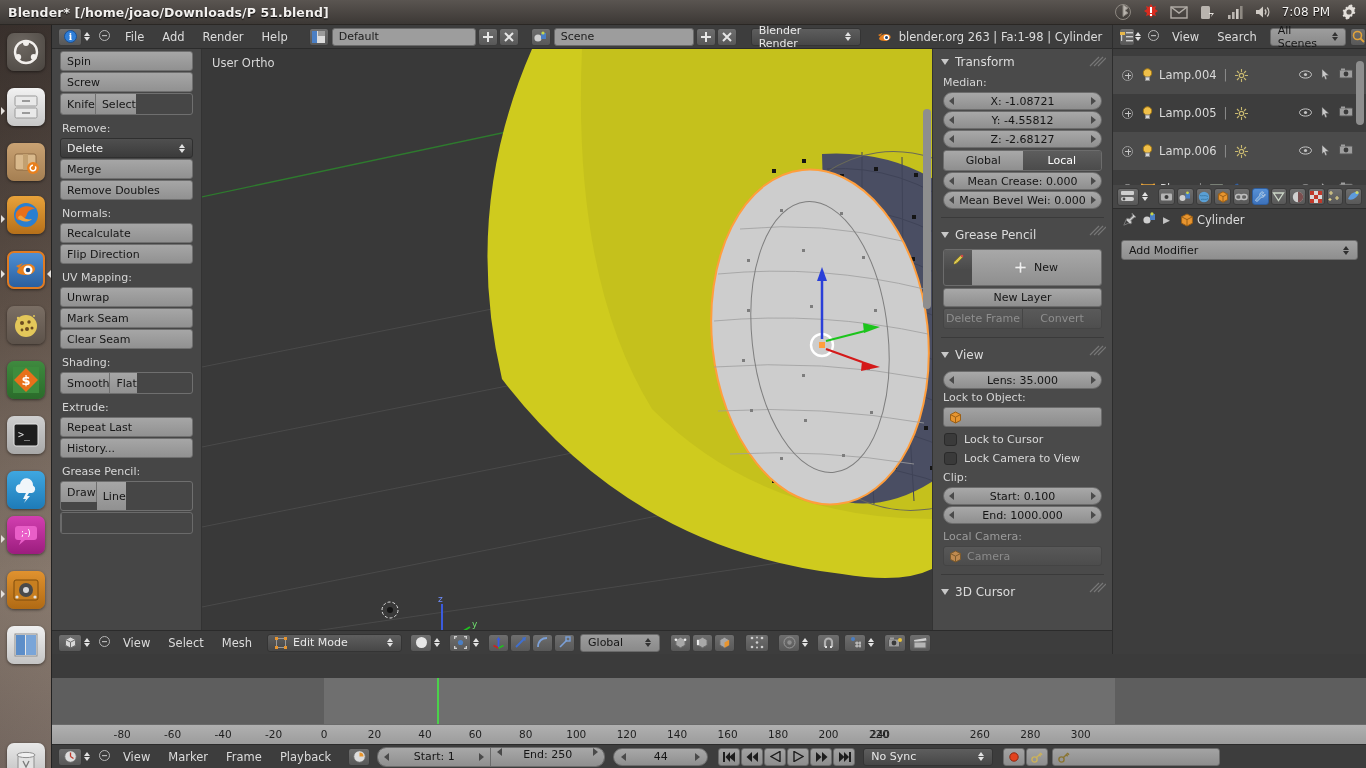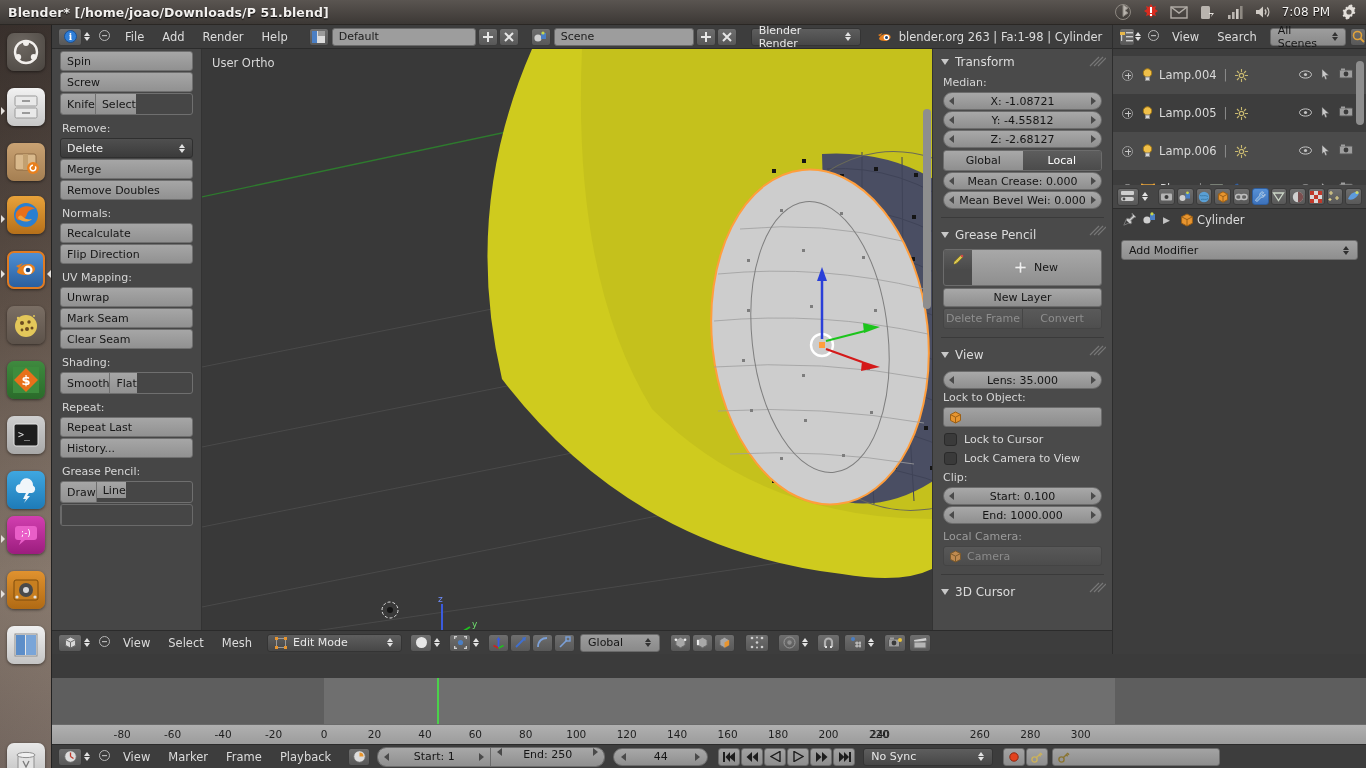--- a/index.html
+++ b/index.html
@@ -450,28 +450,28 @@
     <div class="tsbtn">Unwrap</div>
     <div class="tsbtn">Mark Seam</div>
     <div class="tsbtn">Clear Seam</div>
 
     <div class="tslabel">Shading:</div>
     <div class="tsrow">
       <div class="half" style="height:20px;display:flex;align-items:center;padding-left:6px;color:#161616;">Smooth</div>
       <div class="half" style="height:20px;display:flex;align-items:center;padding-left:6px;color:#161616;">Flat</div>
     </div>
 
-    <div class="tslabel">Repeat:</div>
+    <div class="tslabel">Extrude:</div>
     <div class="tsbtn">Repeat Last</div>
     <div class="tsbtn">History...</div>
 
     <div class="tslabel">Grease Pencil:</div>
     <div class="tsrow">
       <div class="half" style="height:20px;display:flex;align-items:center;padding-left:6px;color:#161616;">Draw</div>
-      <div class="half" style="height:16px;display:flex;align-items:center;padding-left:6px;color:#161616;">Line</div>
+      <div class="half" style="height:28px;display:flex;align-items:center;padding-left:6px;color:#161616;">Line</div>
     </div>
     <div class="tsrow" style="opacity:.9;">
       <div class="half" style="height:20px;"></div>
         <div class="half" style="height:20px;"></div>
     </div>
 
   </div>
 
   <div id="viewport">
     <svg width="730" height="605" viewBox="0 0 730 605" style="display:block">

